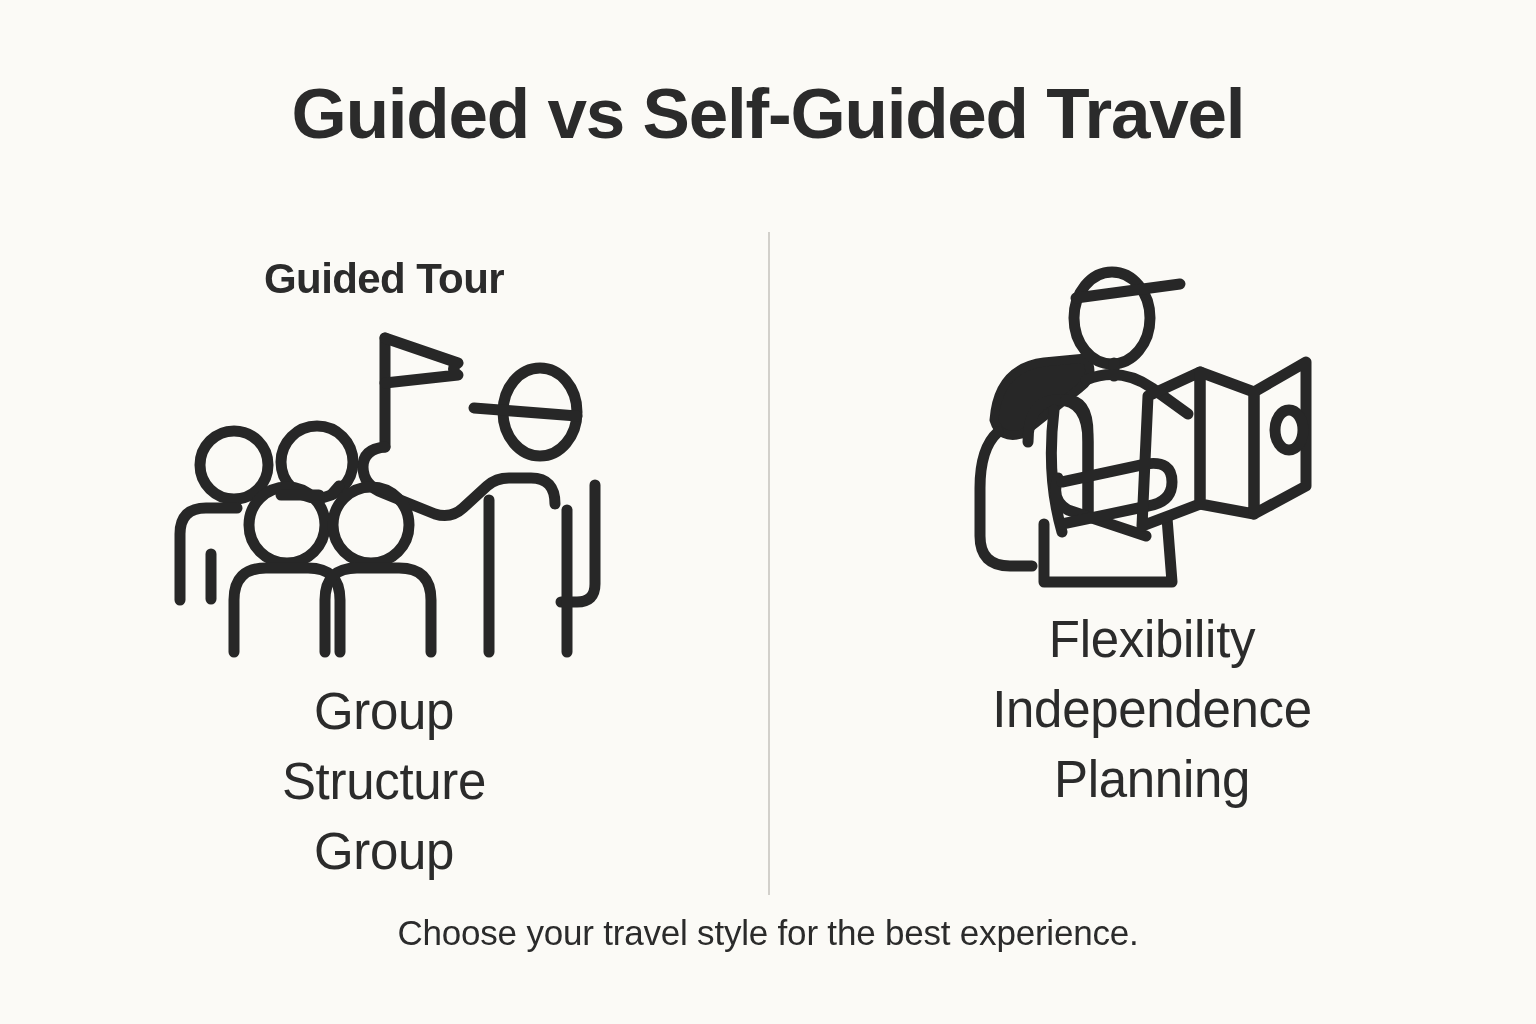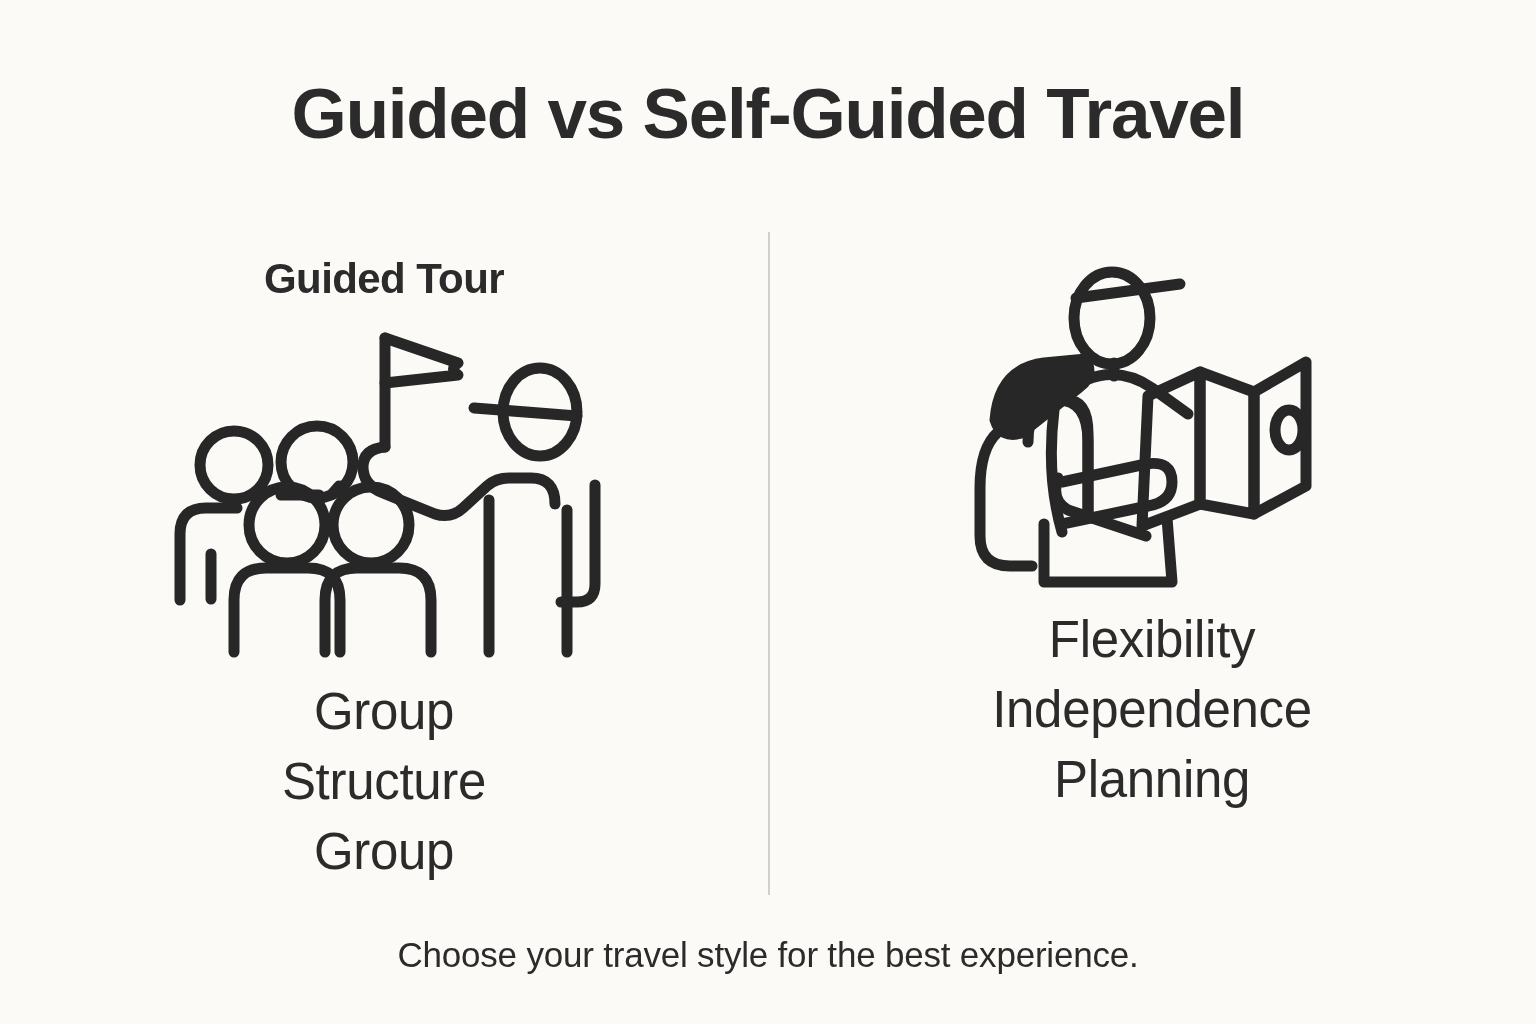--- a/index.html
+++ b/index.html
@@ -96,21 +96,21 @@
     left: 768px;
     top: 232px;
     width: 2px;
     height: 663px;
     background: #d2d0cb;
   }
 
   
   .footer {
     position: absolute;
-    top: 934px;
+    top: 912px;
     left: 0;
     width: 1536px;
     text-align: center;
     font-size: 35px;
     line-height: 1.2;
     letter-spacing: -0.2px;
     color: #2b2b2b;
     white-space: nowrap;
   }
 </style>

